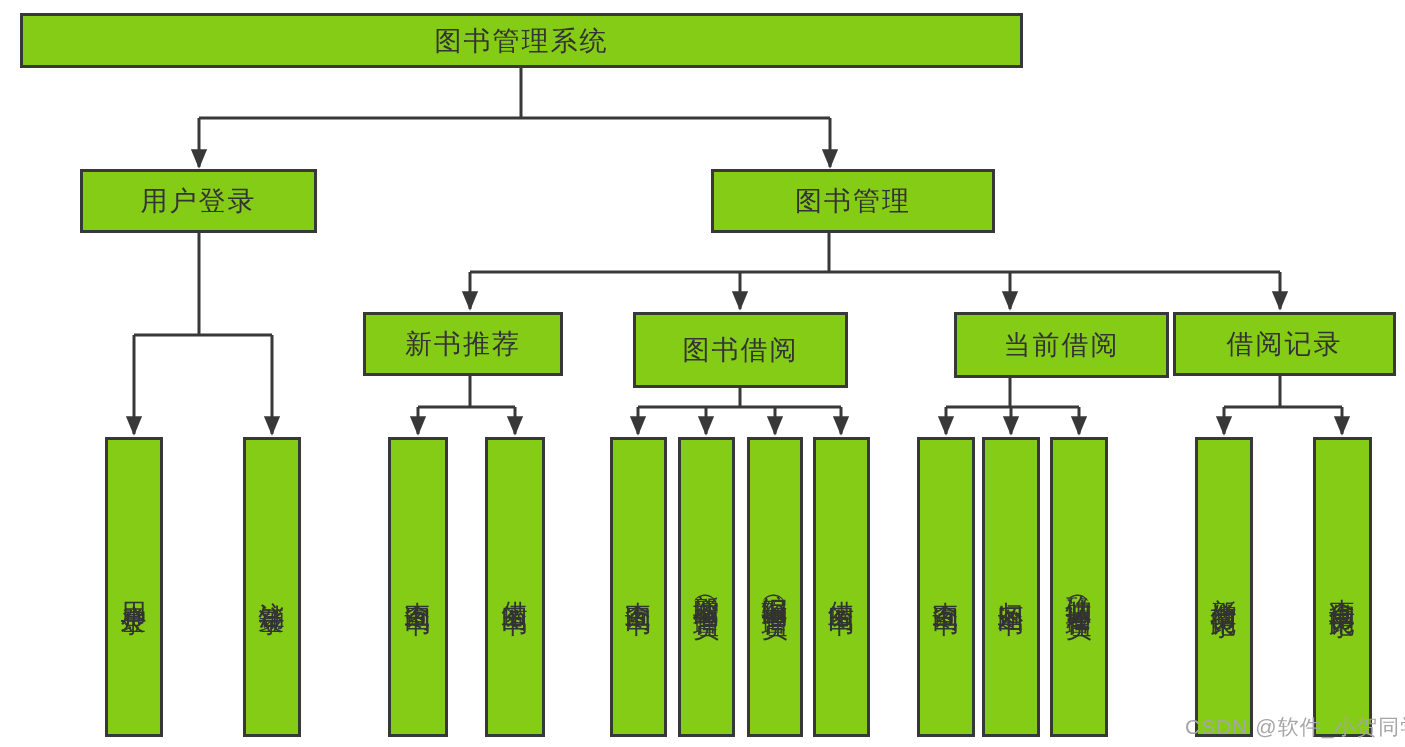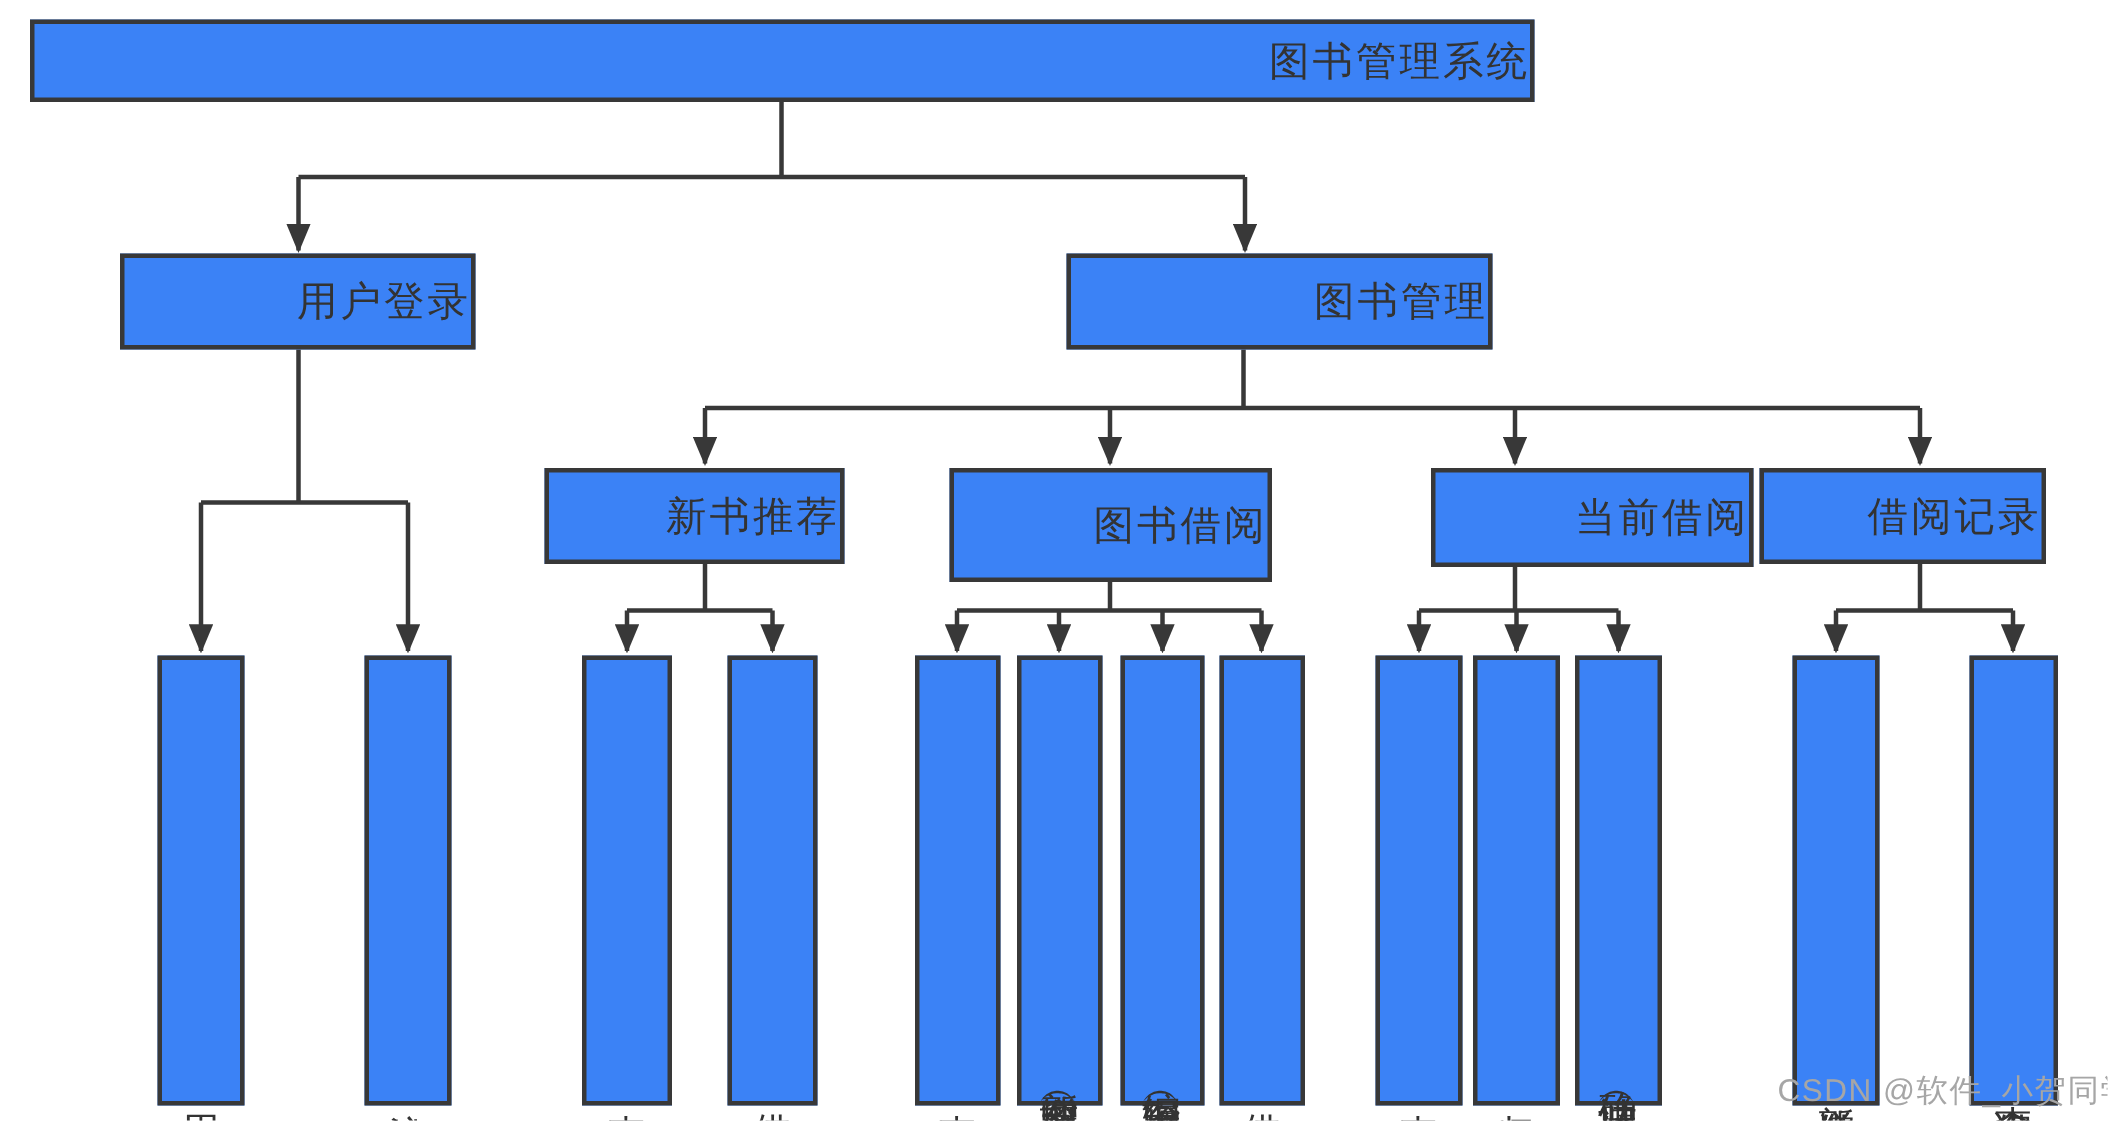--- a/index.html
+++ b/index.html
@@ -1,22 +1,22 @@
 <!DOCTYPE html>
 <html><head>
 <meta charset="utf-8">
 <style>
   html,body{margin:0;padding:0;}
   body{
     width:1405px;height:747px;position:relative;background:#ffffff;
     font-family:"Liberation Sans","DejaVu Sans",sans-serif;color:#333333;overflow:hidden;
   }
   .box{
-    position:absolute;box-sizing:border-box;background:#3b82f6;
-    border:3px solid #383838;display:flex;align-items:center;justify-content:flex-end;
+    position:absolute;box-sizing:border-box;background:#84cc16;
+    border:3px solid #383838;display:flex;align-items:center;justify-content:center;
     font-size:27px;letter-spacing:2px;white-space:nowrap;
   }
   .vbox{
     writing-mode:vertical-lr;text-orientation:mixed;
     font-size:26px;line-height:1;letter-spacing:3px;white-space:normal;
   }
   .connectors{position:absolute;left:0;top:0;z-index:1;}
   .box{z-index:2;}
   .trunk{stroke:#383838;stroke-width:3;fill:none;}
   .stem{stroke:#383838;stroke-width:3;fill:none;}
@@ -82,21 +82,21 @@
 
 <div class="box" style="left:363px;top:312px;width:200px;height:64px;">
   <span>新书推荐</span>
 </div>
 <div class="box" style="left:633px;top:312px;width:215px;height:76px;">
   <span>图书借阅</span>
 </div>
 <div class="box" style="left:954px;top:312px;width:215px;height:66px;">
   <span>当前借阅</span>
 </div>
-<div class="box" style="left:1173px;top:312px;width:191px;height:64px;">
+<div class="box" style="left:1173px;top:312px;width:223px;height:64px;">
   <span>借阅记录</span>
 </div>
 
 <div class="box vbox" style="left:105px;top:437px;width:58px;height:300px;">
   <span>用户登录</span>
 </div>
 <div class="box vbox" style="left:243px;top:437px;width:58px;height:300px;">
   <span>注销登录</span>
 </div>
 

